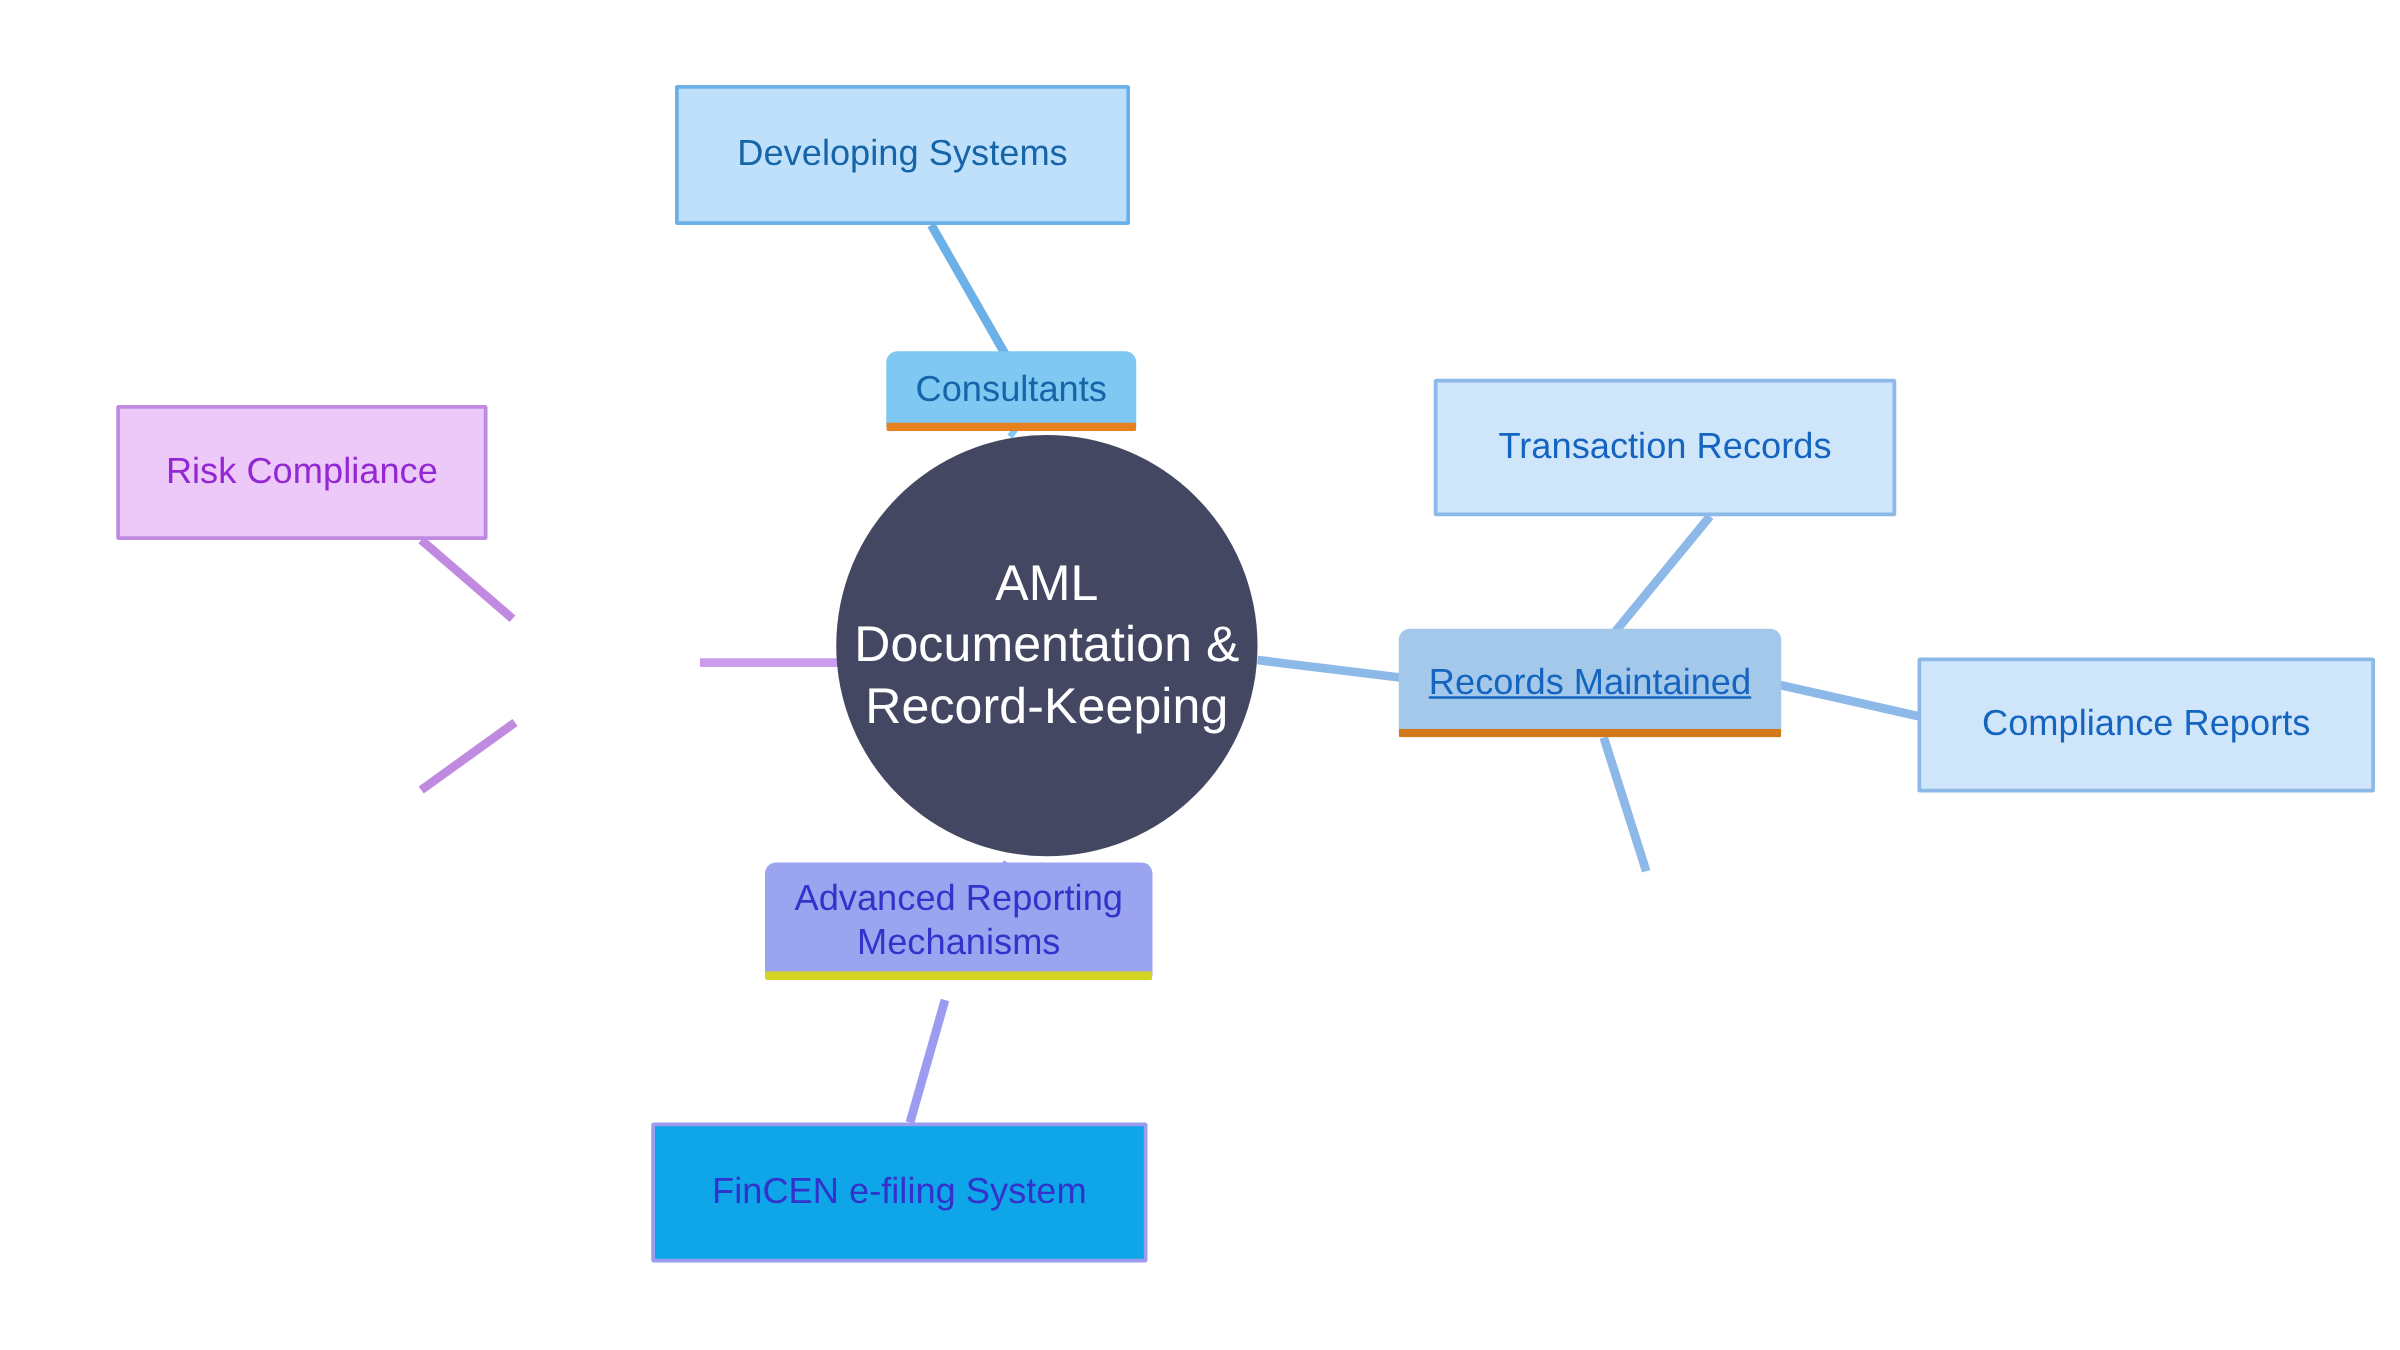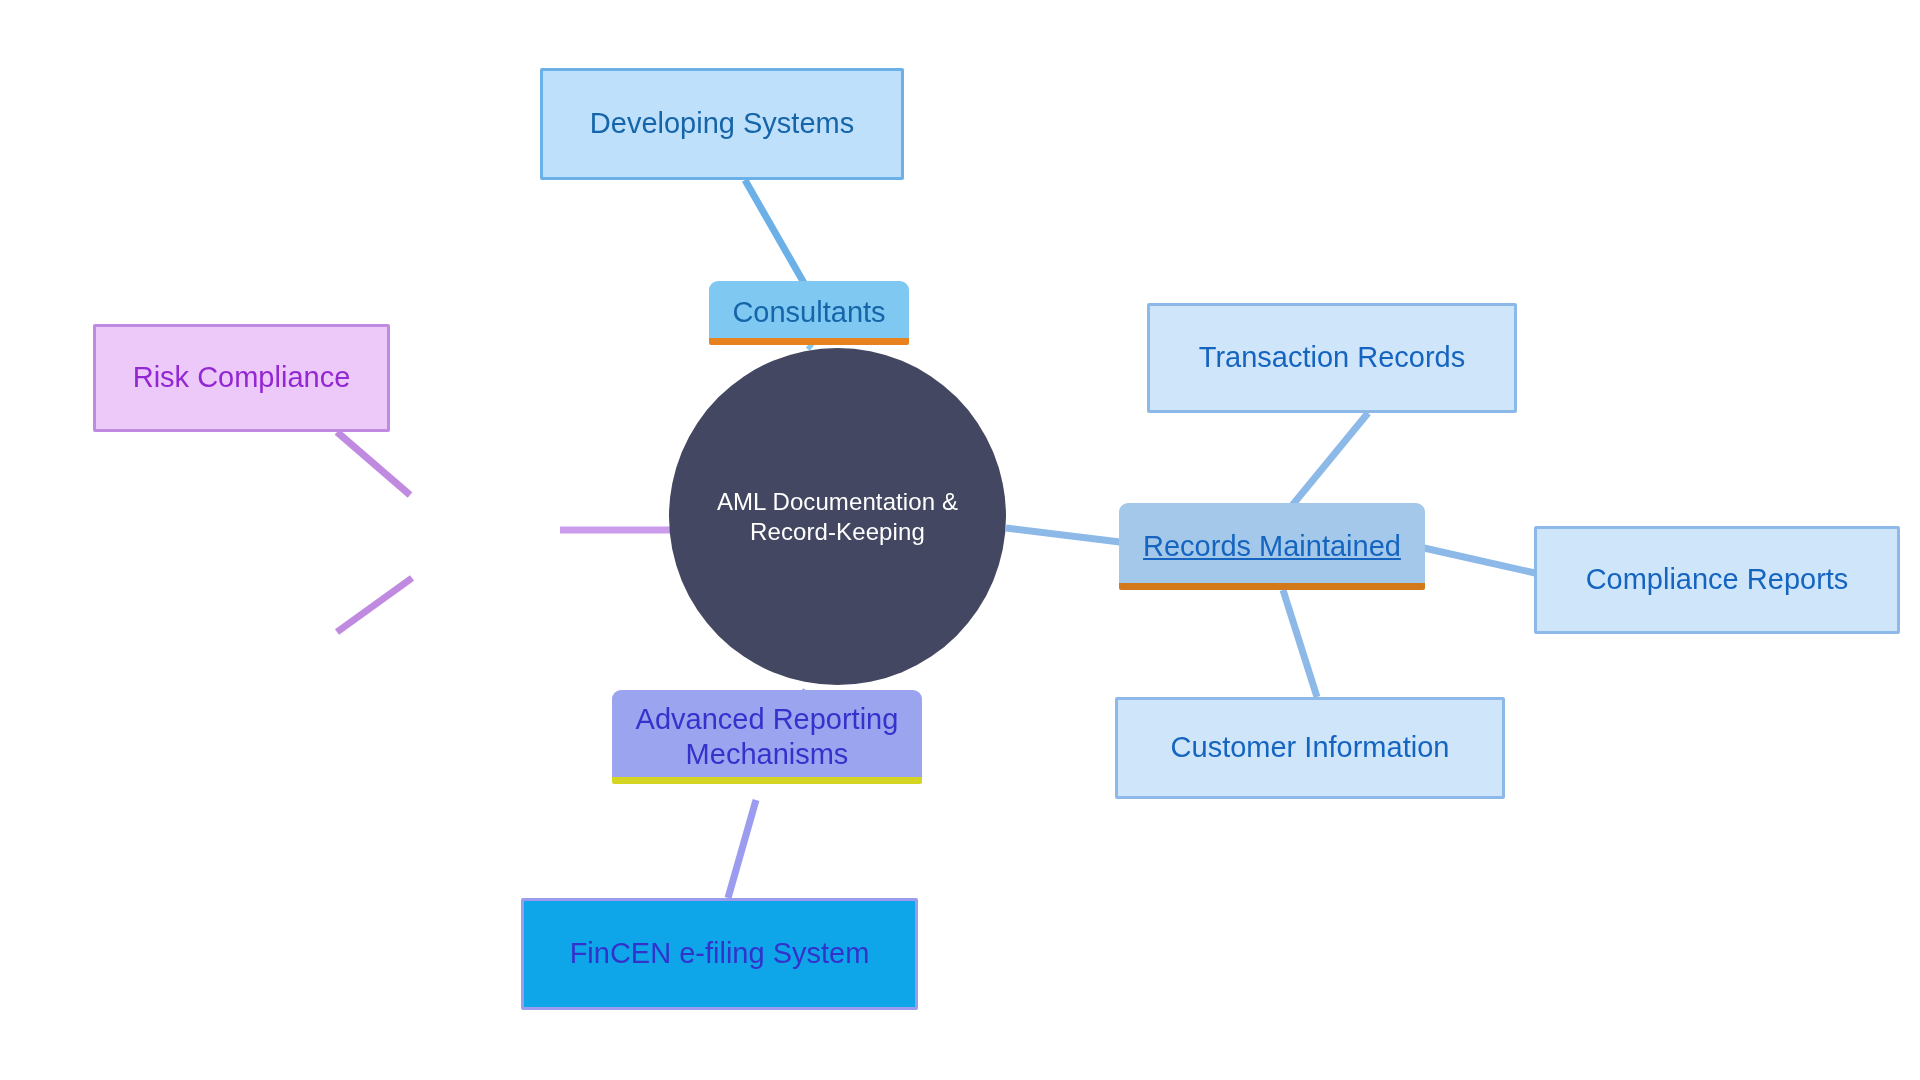--- a/index.html
+++ b/index.html
@@ -35,21 +35,21 @@
     text-align: center;
     line-height: 1.22;
     white-space: pre-line;
   }
 
   
   .root-node {
     border-radius: 50%;
     background: #434761;
     color: #ffffff;
-    font-size: 24px;
+    font-size: 40px;
     letter-spacing: 0.1px;
   }
 
   
   .branch-node {
     border-radius: 9px;
     font-size: 29px;
     padding: 15px 14px 8px 14px;
   }
   .branch-consultants {
@@ -162,23 +162,20 @@
   </div>
 
   <div class="node leaf-node leaf-blue-pale" style="left:1147px; top:303px; width:370px; height:110px;">
     <span>Transaction Records</span>
   </div>
 
   <div class="node leaf-node leaf-blue-pale" style="left:1534px; top:526px; width:366px; height:108px;">
     <span>Compliance Reports</span>
   </div>
 
-  <div class="node leaf-node leaf-blue-pale" style="left:1115px; top:697px; width:390px; height:102px;">
-    <span>Customer Information</span>
-  </div>
 
   <div class="node branch-node branch-reporting" style="left:612px; top:690px; width:310px; height:94px;">
     <span>Advanced Reporting
 Mechanisms</span>
   </div>
 
   <div class="node leaf-node leaf-periwinkle" style="left:521px; top:898px; width:397px; height:112px;">
     <span>FinCEN e-filing System</span>
   </div>
 

